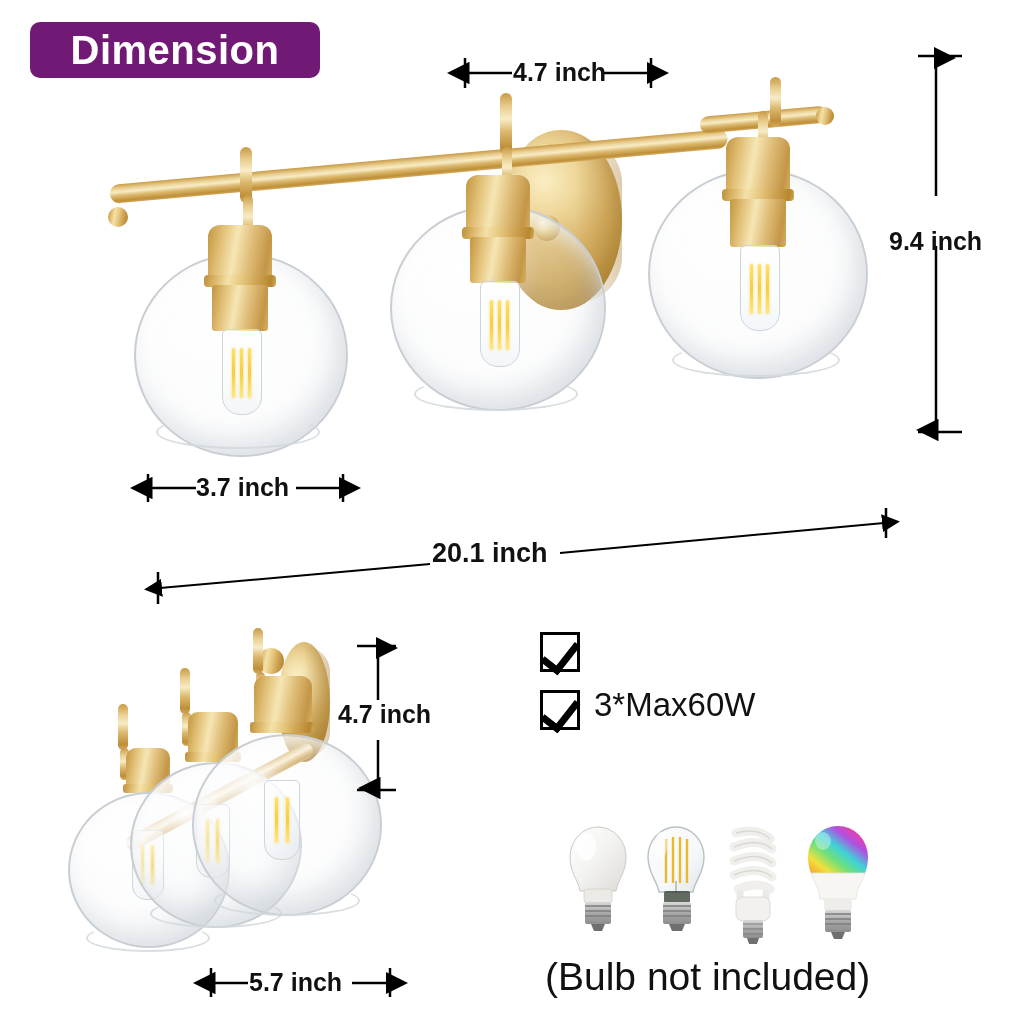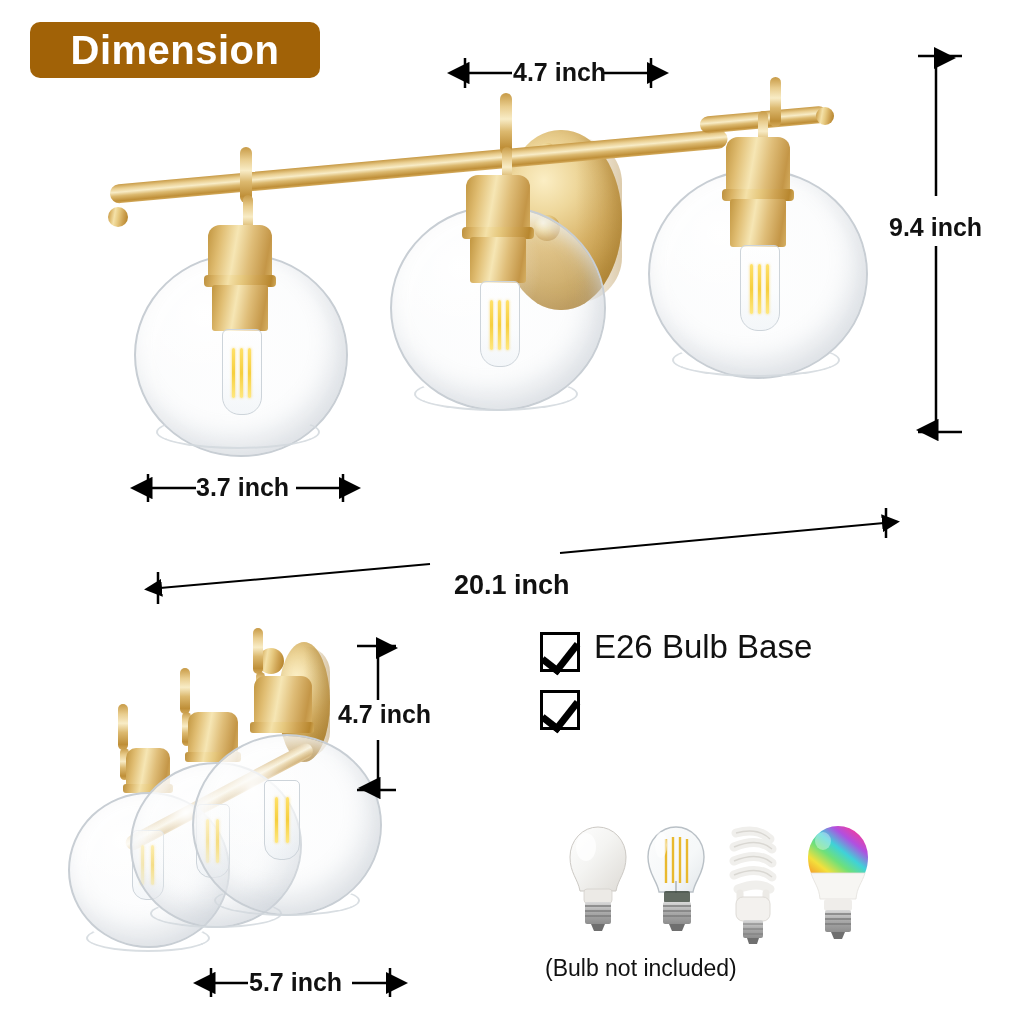--- a/index.html
+++ b/index.html
@@ -7,21 +7,21 @@
     width:1024px;height:1024px;background:#ffffff;
     font-family:"Liberation Sans",sans-serif;
     position:relative;overflow:hidden;
   }
   .stage{position:absolute;left:0;top:0;width:1024px;height:1024px;}
   .abs{position:absolute;}
 
   
   #dim-badge{
     left:30px;top:22px;width:290px;height:56px;
-    background:#a16207;border-radius:10px;
+    background:#701a75;border-radius:10px;
     display:flex;align-items:center;justify-content:center;
     color:#ffffff;font-size:40px;font-weight:bold;letter-spacing:.5px;
   }
 
   
   .dim-label{
     font-size:25px;font-weight:bold;color:#111;white-space:nowrap;
     font-family:"Liberation Sans",sans-serif;
   }
   .dim-label.big{font-size:27px;}
@@ -34,21 +34,21 @@
     position:relative;flex:0 0 auto;margin-top:4px;
   }
   .check-box::after{
     content:"";position:absolute;left:1px;top:4px;width:15px;height:30px;
     border-right:7px solid #000;border-bottom:7px solid #000;
     transform:rotate(38deg) translate(2px,-6px);
   }
   .check-text{font-size:33px;color:#111;line-height:38px;font-weight:400;}
 
   #bulb-note{
-    left:545px;top:955px;font-size:23px;color:#111;white-space:nowrap;
+    left:545px;top:955px;font-size:39px;color:#111;white-space:nowrap;
   }
 
   
   #bulbs{left:540px;top:805px;width:360px;height:150px;}
 
   
   .glass{
     border-radius:50%;
     background:
       radial-gradient(circle at 32% 30%, rgba(255,255,255,.95) 0%, rgba(255,255,255,.35) 18%, rgba(255,255,255,0) 40%),
@@ -275,37 +275,37 @@
     <g>
       <line x1="211" y1="968" x2="211" y2="997" stroke="#000" stroke-width="2.5"></line>
       <line x1="390" y1="968" x2="390" y2="997" stroke="#000" stroke-width="2.5"></line>
       <line x1="213" y1="983" x2="248" y2="983" stroke="#000" stroke-width="2.5" marker-start="url(#ahL)"></line>
       <line x1="352" y1="983" x2="388" y2="983" stroke="#000" stroke-width="2.5" marker-end="url(#ahR)"></line>
     </g>
   </svg>
 
   <div class="abs dim-label" style="left:513px;top:58px;">4.7 inch</div>
 
-  <div class="abs dim-label" style="left:889px;top:213px;">9.4 inch</div>
+  <div class="abs dim-label" style="left:889px;top:227px;">9.4 inch</div>
 
   <div class="abs dim-label" style="left:196px;top:473px;">3.7 inch</div>
 
-  <div class="abs dim-label big" style="left:454px;top:538px;margin-top:32px;">20.1 inch</div>
+  <div class="abs dim-label big" style="left:432px;top:538px;">20.1 inch</div>
 
   <div class="abs dim-label" style="left:338px;top:700px;">4.7 inch</div>
 
   <div class="abs dim-label" style="left:249px;top:968px;">5.7 inch</div>
 
   <div class="abs" id="checklist">
     <div class="check-row">
       <span class="check-box"></span>
-      <span class="check-text">E26 Bulb Base</span>
     </div>
     <div class="check-row">
       <span class="check-box"></span>
+      <span class="check-text">3*Max60W</span>
     </div>
   </div>
 
   <div class="abs" id="bulbs">
     <svg width="360" height="150" viewBox="0 0 360 150">
       <defs>
         <linearGradient id="frost" x1="0" y1="0" x2="1" y2="1">
           <stop offset="0%" stop-color="#ffffff"></stop>
           <stop offset="45%" stop-color="#f4f4f2"></stop>
           <stop offset="100%" stop-color="#dedbd6"></stop>

